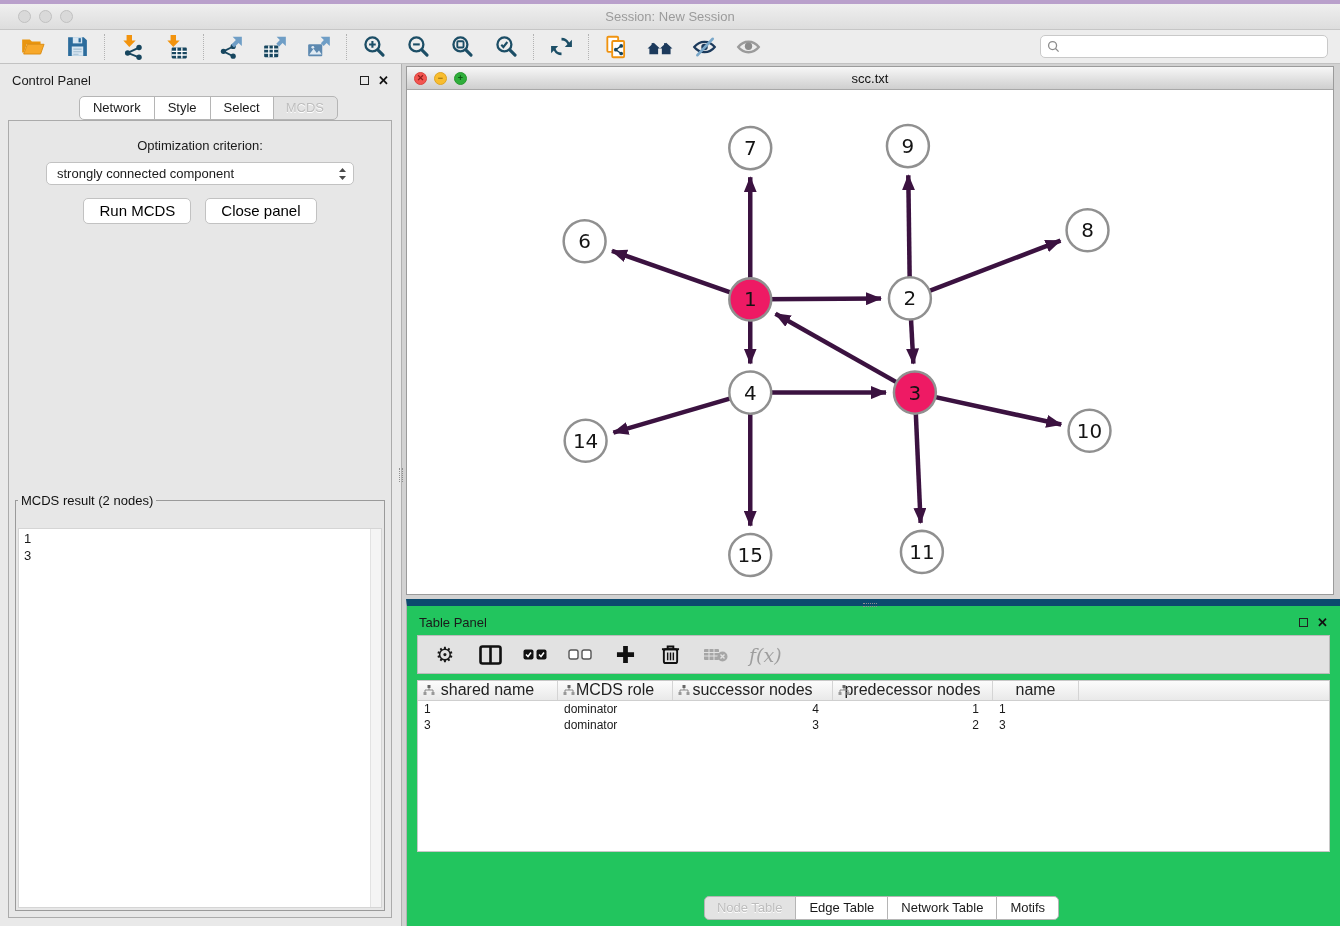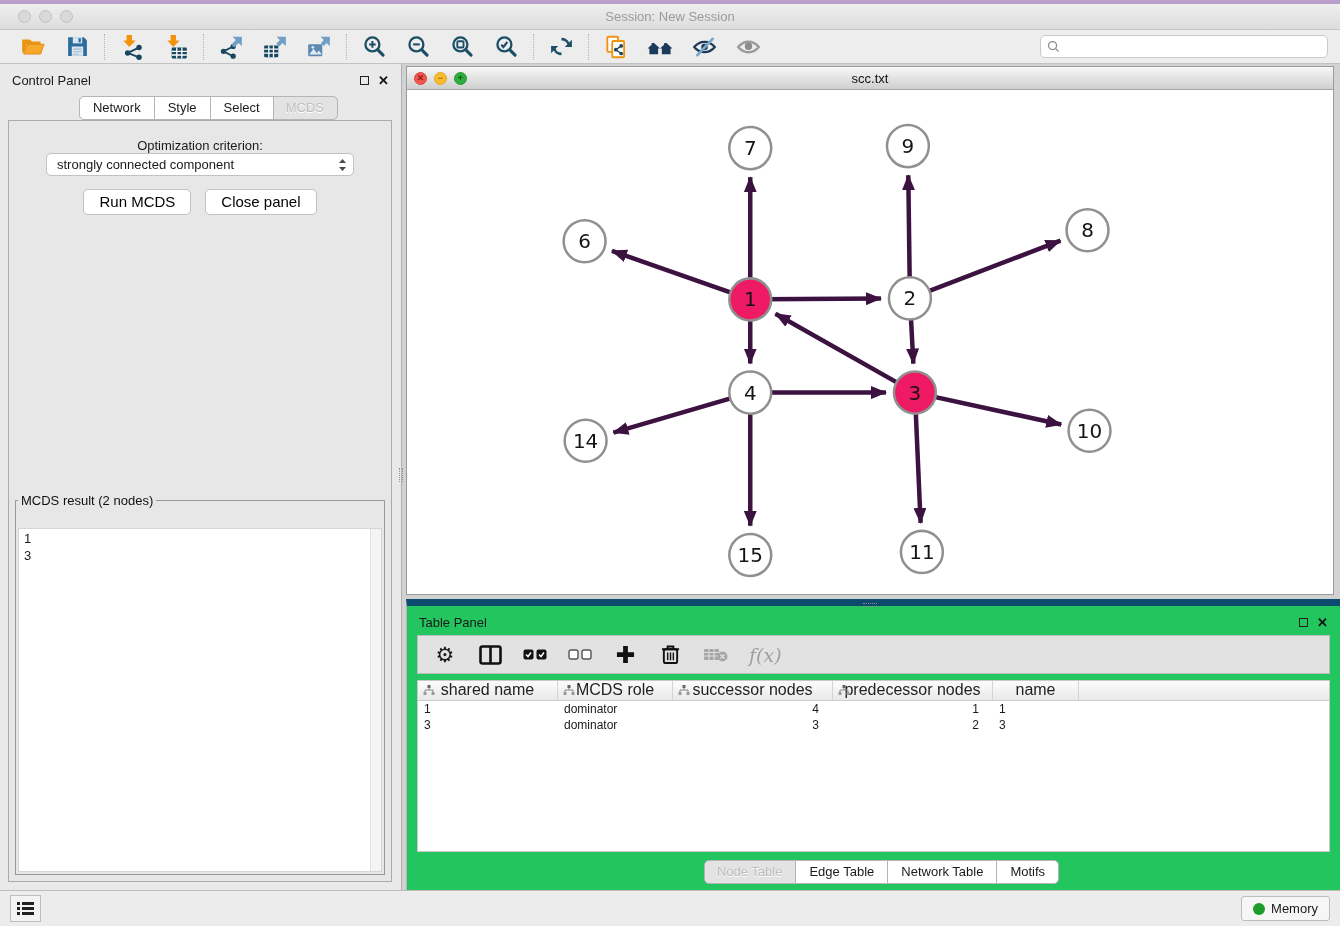--- a/index.html
+++ b/index.html
@@ -32,21 +32,21 @@
   .win-controls { margin-left:auto; display:flex; gap:9px; align-items:center; }
   .float-btn { width:9px; height:9px; border:1.5px solid #222; display:inline-block; }
   .close-btn { font-size:13px; font-weight:bold; color:#111; line-height:9px; }
   .cp-tabs { display:flex; justify-content:center; margin-top:6px; }
   .seg-tab { background:#fff; border:1px solid #b5b5b5; padding:3px 13px 4px 13px; font-size:13px; margin-left:-1px; position:relative; }
   .seg-tab:first-child { border-radius:5px 0 0 5px; margin-left:16px; }
   .seg-tab:last-child { border-radius:0 5px 5px 0; }
   .seg-tab.active { background:#e3e3e3; color:#bdbdbd; text-shadow:0 1px 0 #fff;padding-left:12px; }
   .cp-content { position:absolute; top:56px; left:8px; right:9px; bottom:8px; background:#e7e7e7; border:1px solid #ababab; }
   .opt-label { text-align:center; margin-top:17px; font-size:13px; }
-  .criterion-select { width:308px; height:23px; margin:0 auto 0 auto; background:#fff; border:1px solid #c2c2c2; border-radius:5px; display:flex; align-items:center; padding:0 6px 0 10px; font-size:13px; }
+  .criterion-select { width:308px; height:23px; margin:9px auto 0 auto; background:#fff; border:1px solid #c2c2c2; border-radius:5px; display:flex; align-items:center; padding:0 6px 0 10px; font-size:13px; }
   .criterion-select .sel-text { flex:1; }
   .btn-row { display:flex; justify-content:center; gap:14px; margin-top:13px; }
   .mac-btn { background:#fff; border:1px solid #c2c2c2; border-radius:5px; padding:3px 15px 4px 15px; font-size:15px; font-family:"Liberation Sans",sans-serif; }
   .result-fieldset { position:absolute; top:372px; left:6px; right:6px; bottom:6px; border:1px solid #9a9a9a; padding:1px; background:#e7e7e7; }
   .result-fieldset legend { font-size:13px; padding:0 3px; margin-left:1px; color:#111; }
   .result-area { position:absolute; left:2px; right:2px; top:20px; bottom:2px; background:#fff; border:1px solid #d5d5d5; }
   .result-text { padding:1px 5px; font-size:13px; line-height:17px; white-space:pre-line; }
   .result-scrollbar { position:absolute; top:0; bottom:0; right:0; width:11px; background:#f4f4f4; border-left:1px solid #e2e2e2; }
 
   
@@ -472,31 +472,13 @@
             <div class="seg-tab active">Node Table</div>
             <div class="seg-tab">Edge Table</div>
             <div class="seg-tab">Network Table</div>
             <div class="seg-tab">Motifs</div>
           </div>
       </div>
       <div class="v-handle"></div>
     </div>
   </div>
 
-  <div class="statusbar">
-    <span class="sb-list-btn">
-      <svg width="17" height="15" viewBox="0 0 17 15">
-          <g fill="#222">
-            <rect x="0" y="1" width="3" height="3"></rect>
-            <rect x="0" y="6" width="3" height="3"></rect>
-            <rect x="0" y="11" width="3" height="3"></rect>
-            <rect x="5" y="1" width="12" height="3"></rect>
-            <rect x="5" y="6" width="12" height="3"></rect>
-            <rect x="5" y="11" width="12" height="3"></rect>
-          </g>
-        </svg>
-    </span>
-    <span class="memory-btn">
-      <span class="memory-dot"></span>
-      <span>Memory</span>
-    </span>
-  </div>
 </div>
 
 </body></html>

